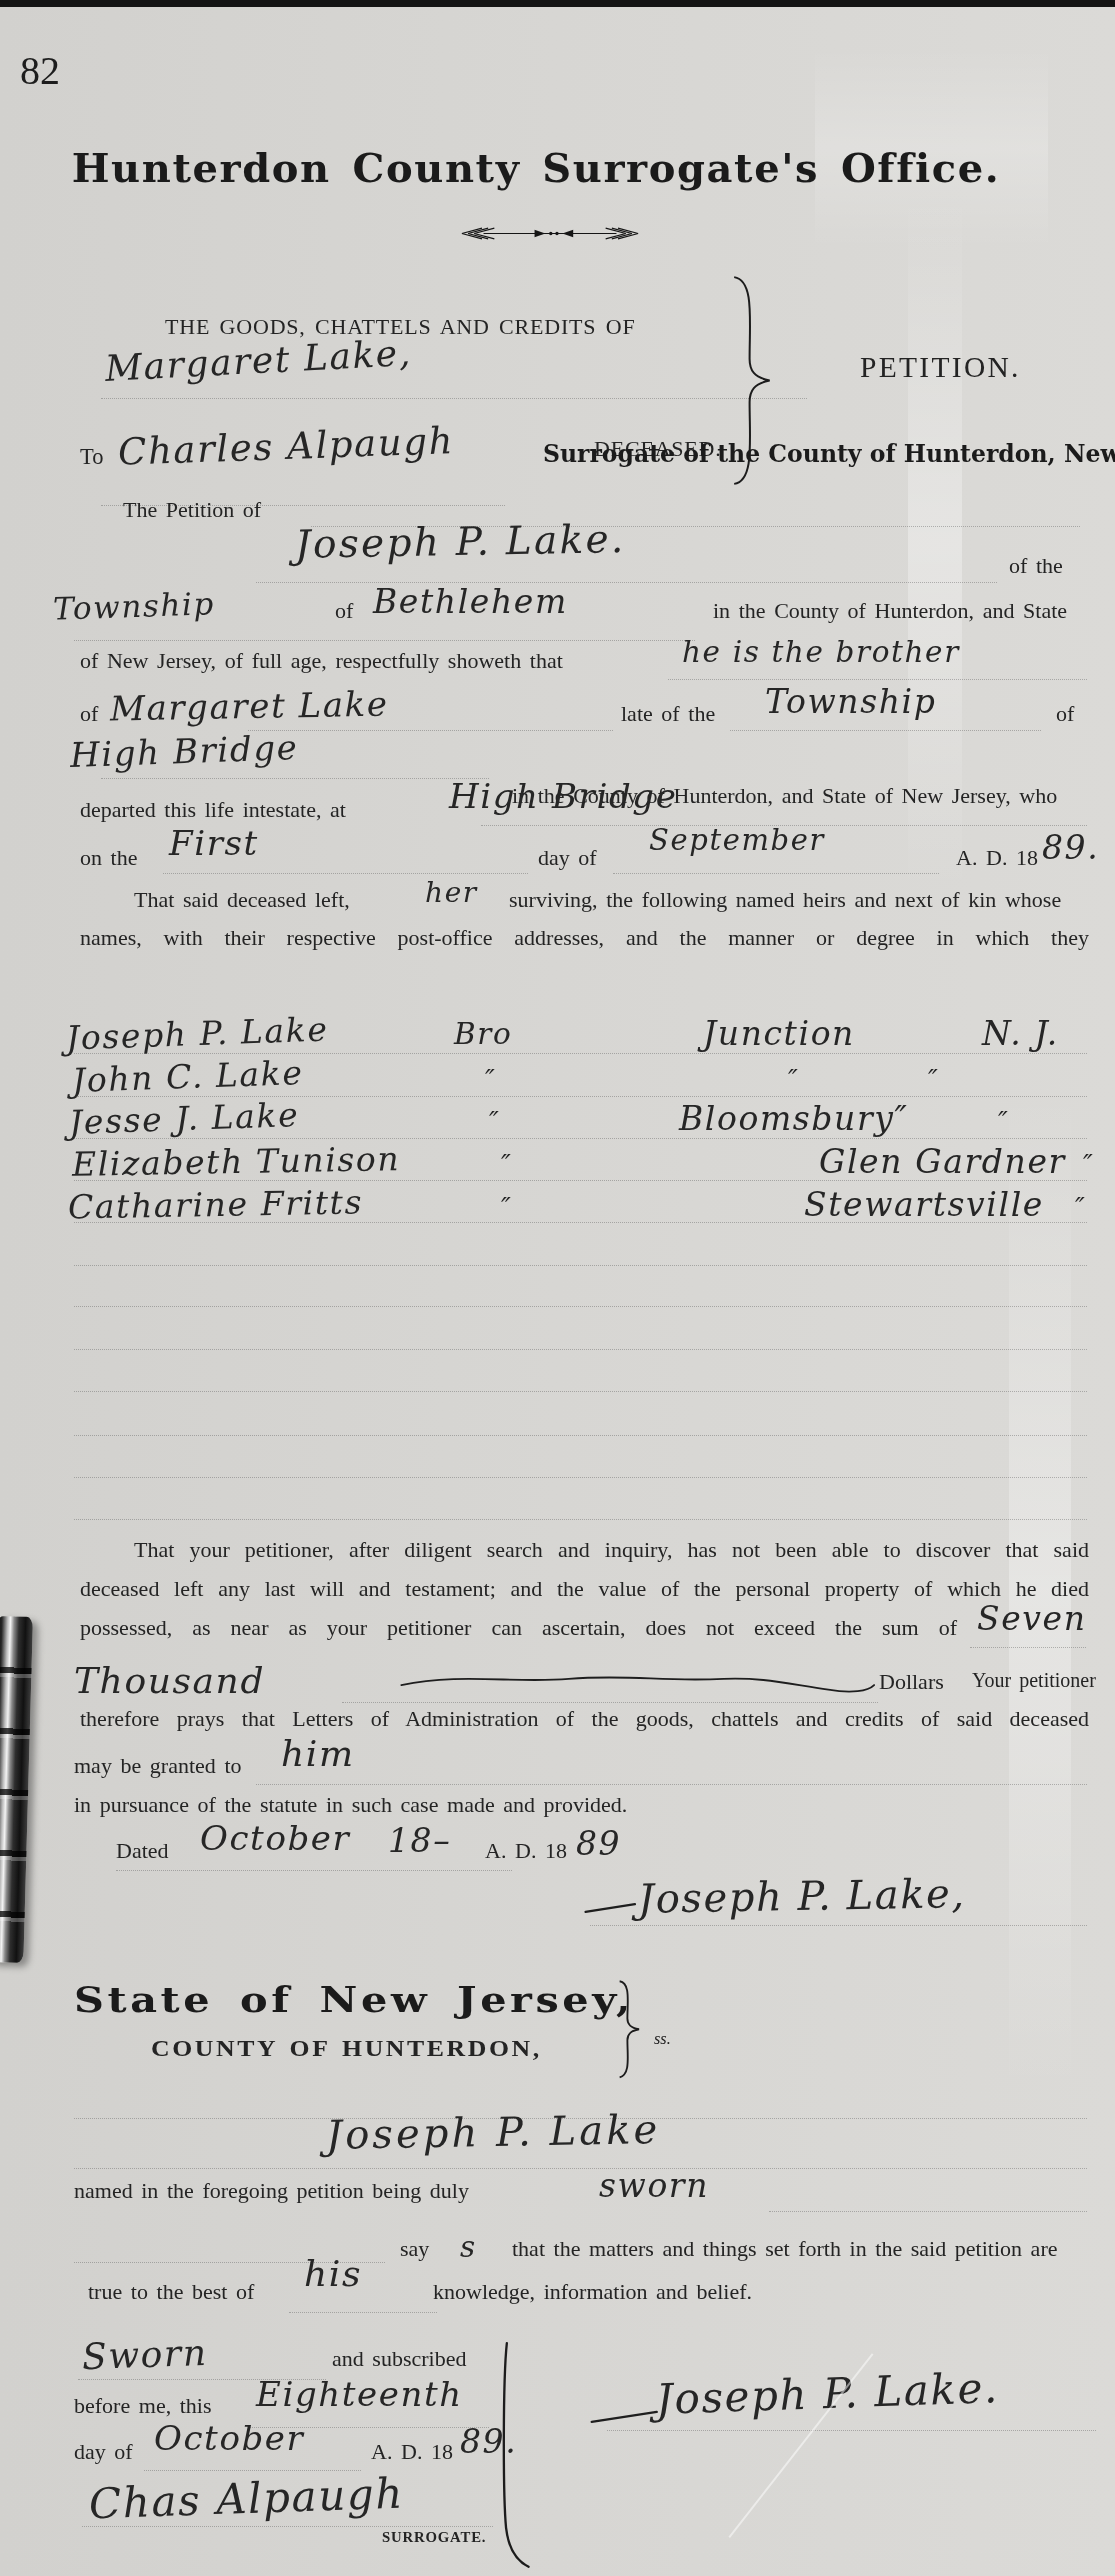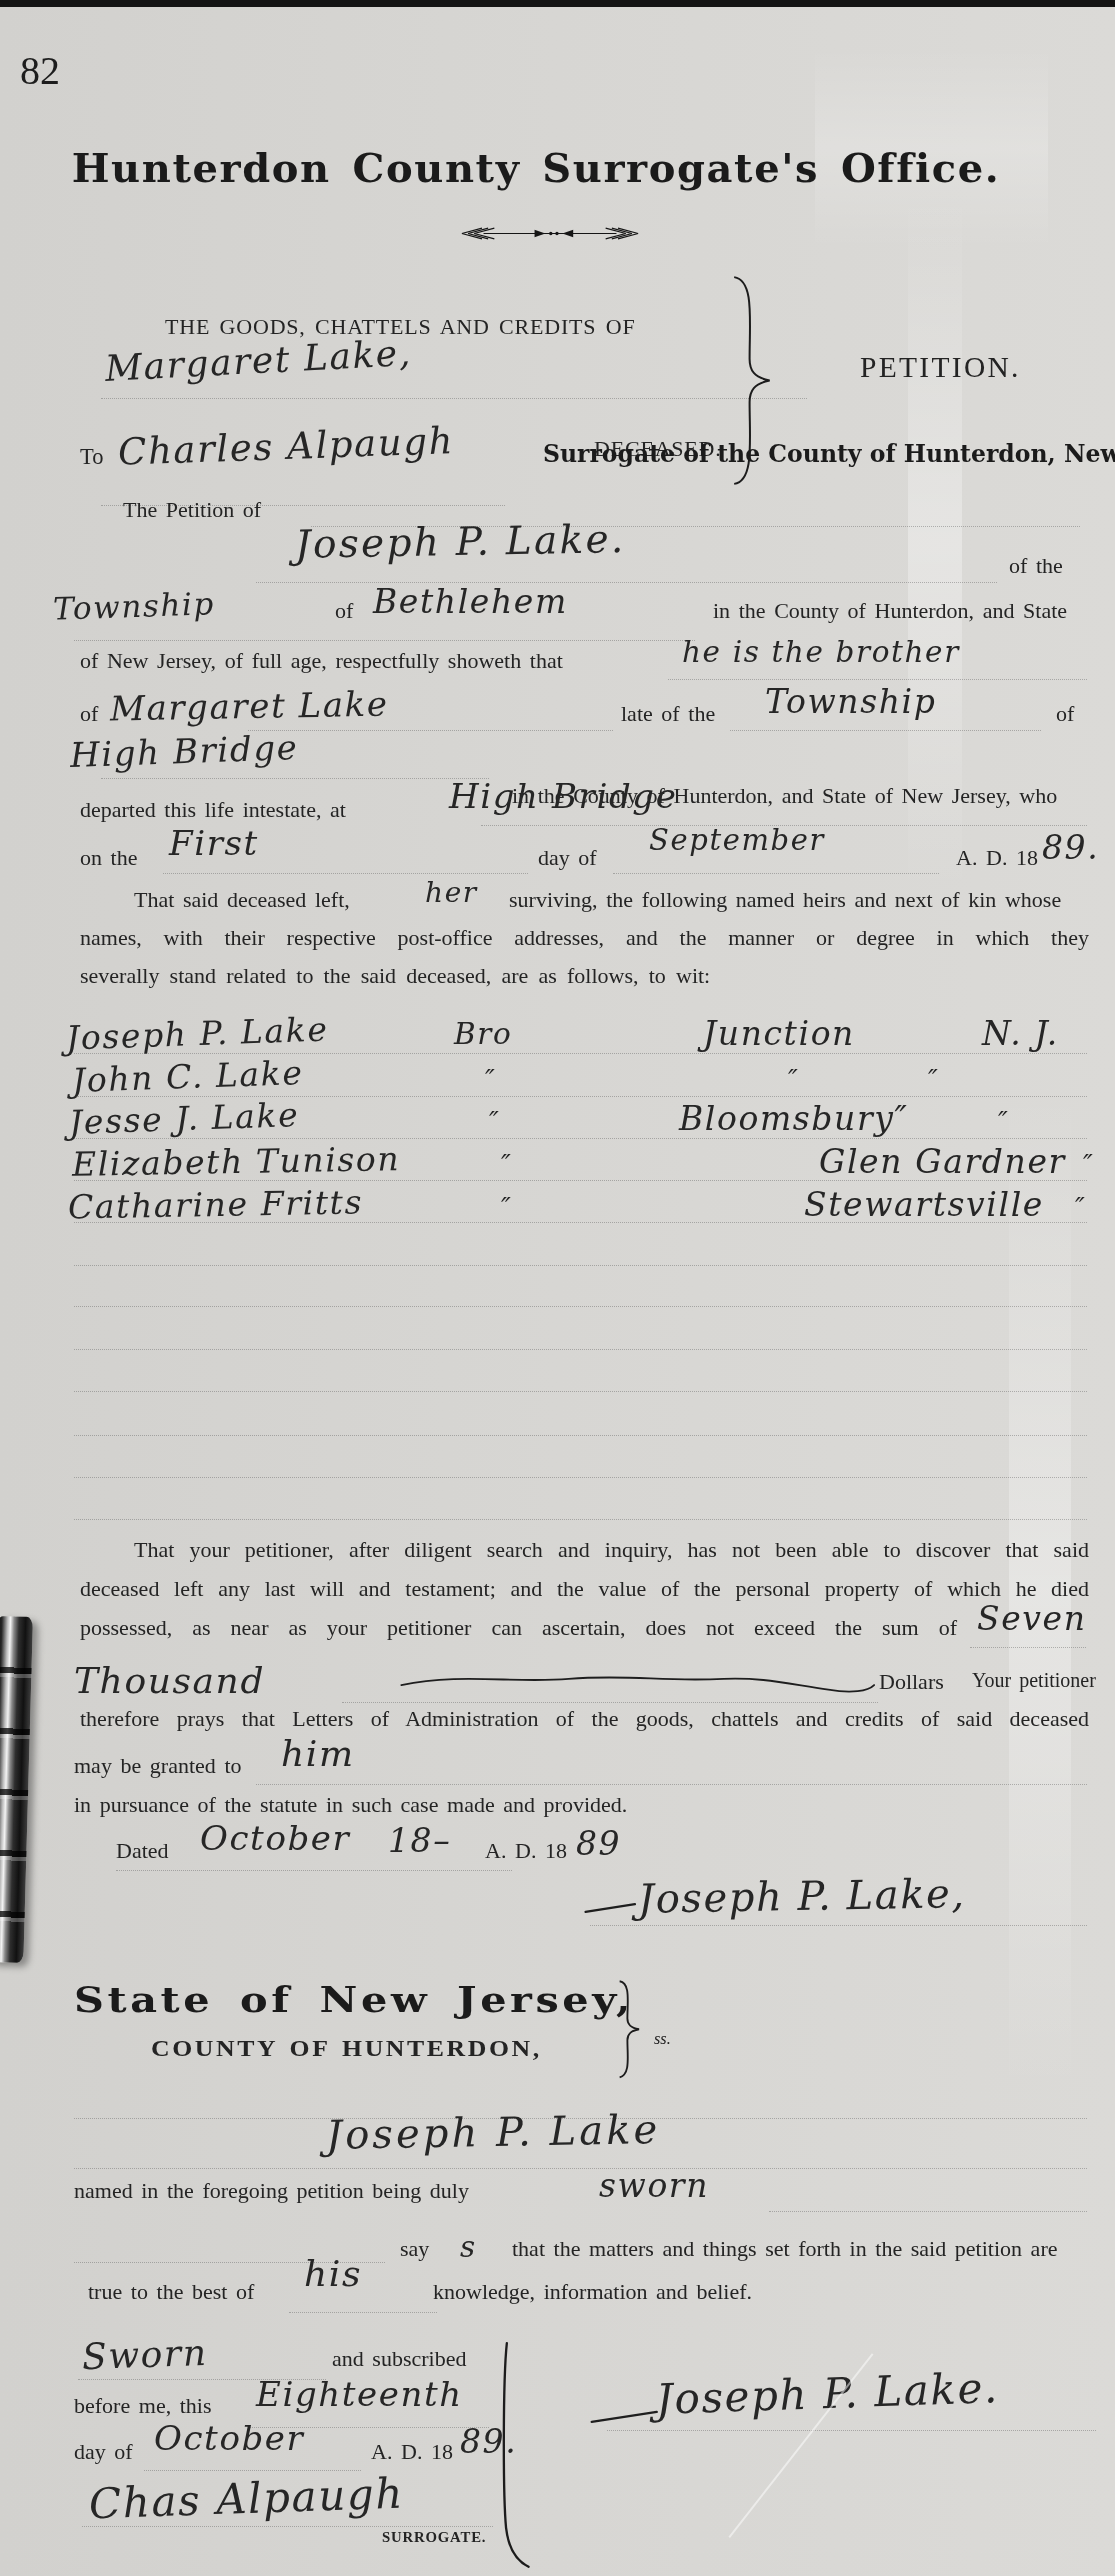--- a/index.html
+++ b/index.html
@@ -119,21 +119,20 @@
   <div class="abs hw" style="left:621px;top:823px;font-size:29px;margin-left:28px;">September</div>
   <div class="abs p" style="left:956px;top:845px;">A. D. 18</div>
   <div class="abs hw" style="left:1042px;top:828px;font-size:33px;">89.</div>
   <div class="dot f" style="left:163px;top:873px;width:365px;"></div>
   <div class="dot f" style="left:613px;top:873px;width:326px;"></div>
 
   <div class="abs p" style="left:134px;top:887px;">That said deceased left,</div>
   <div class="abs hw" style="left:425px;top:876px;font-size:28px;">her</div>
   <div class="abs p" style="left:509px;top:887px;">surviving, the following named heirs and next of kin whose</div>
   <div class="abs p pj" style="left:80px;top:925px;width:1009px;">names, with their respective post-office addresses, and the manner or degree in which they</div>
-  <div class="abs p" style="left:80px;top:963px;word-spacing:4.7px;">severally stand related to the said deceased, are as follows, to wit:</div>
 
   <div class="abs" style="left:66px;top:1014px;width:1033px;height:34px;">
     <span class="abs hw" style="left:0;font-size:33px;transform:rotate(-2deg);">Joseph P. Lake</span>
     <span class="abs hw" style="left:388px;top:3.1px;font-size:29.5px;">Bro</span>
     <span class="abs hw" style="left:637px;font-size:33px;">Junction</span>
     <span class="abs hw" style="left:916px;font-size:33px;">N. J.</span>
   </div>
   <div class="dot f" style="left:74px;top:1053px;width:1013px;"></div>
 
   <div class="abs" style="left:66px;top:1057px;width:1033px;height:34px;">

